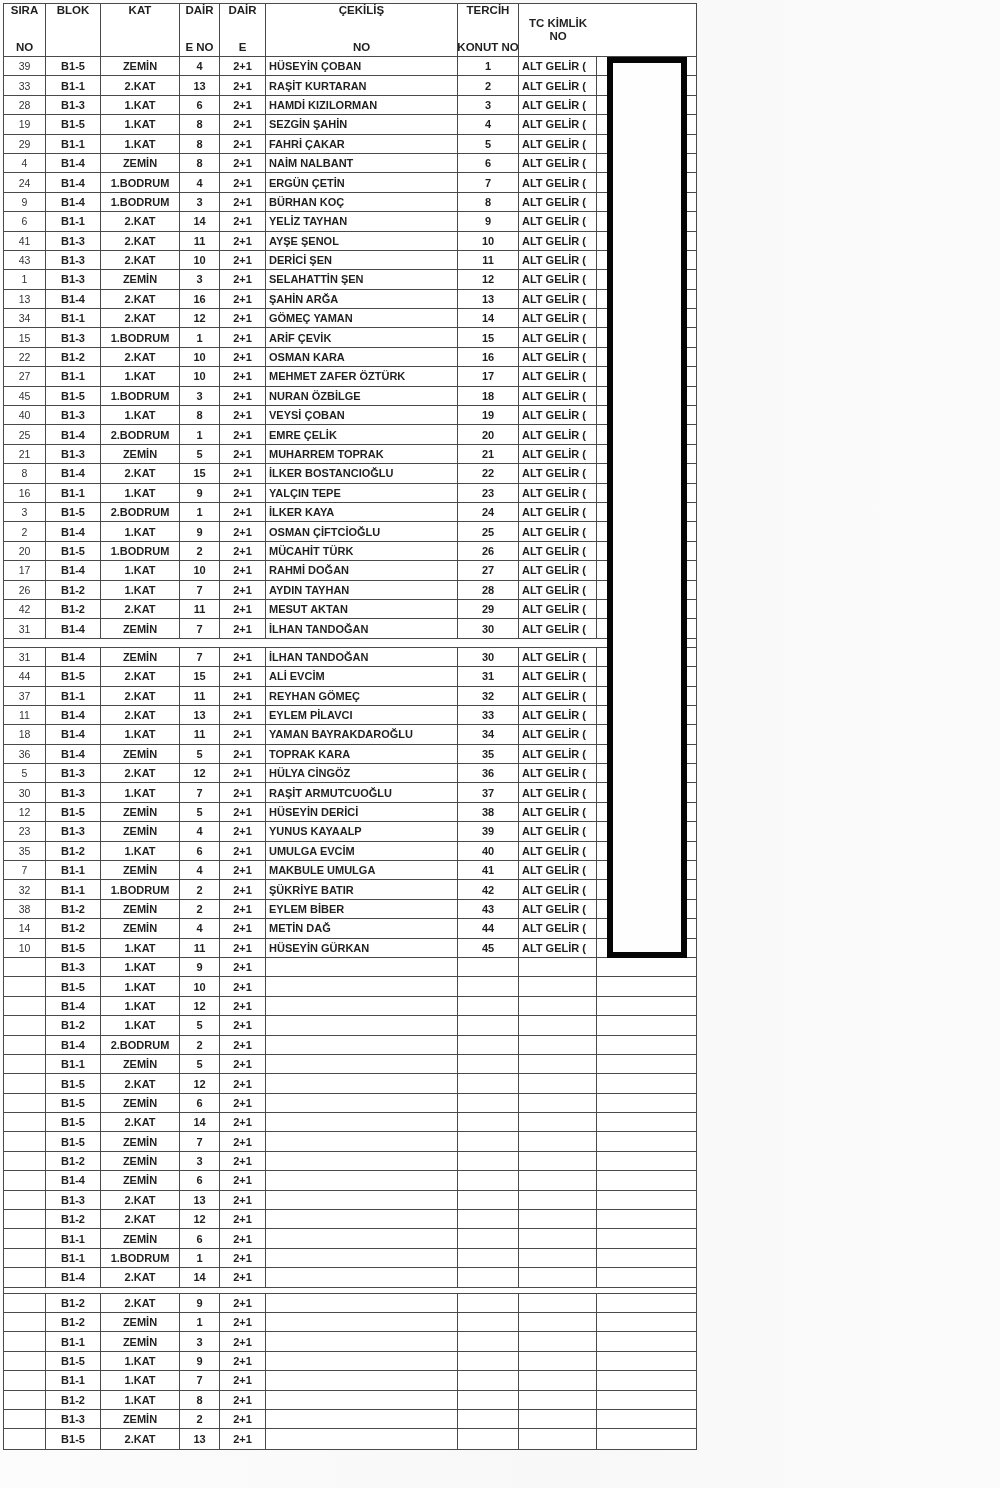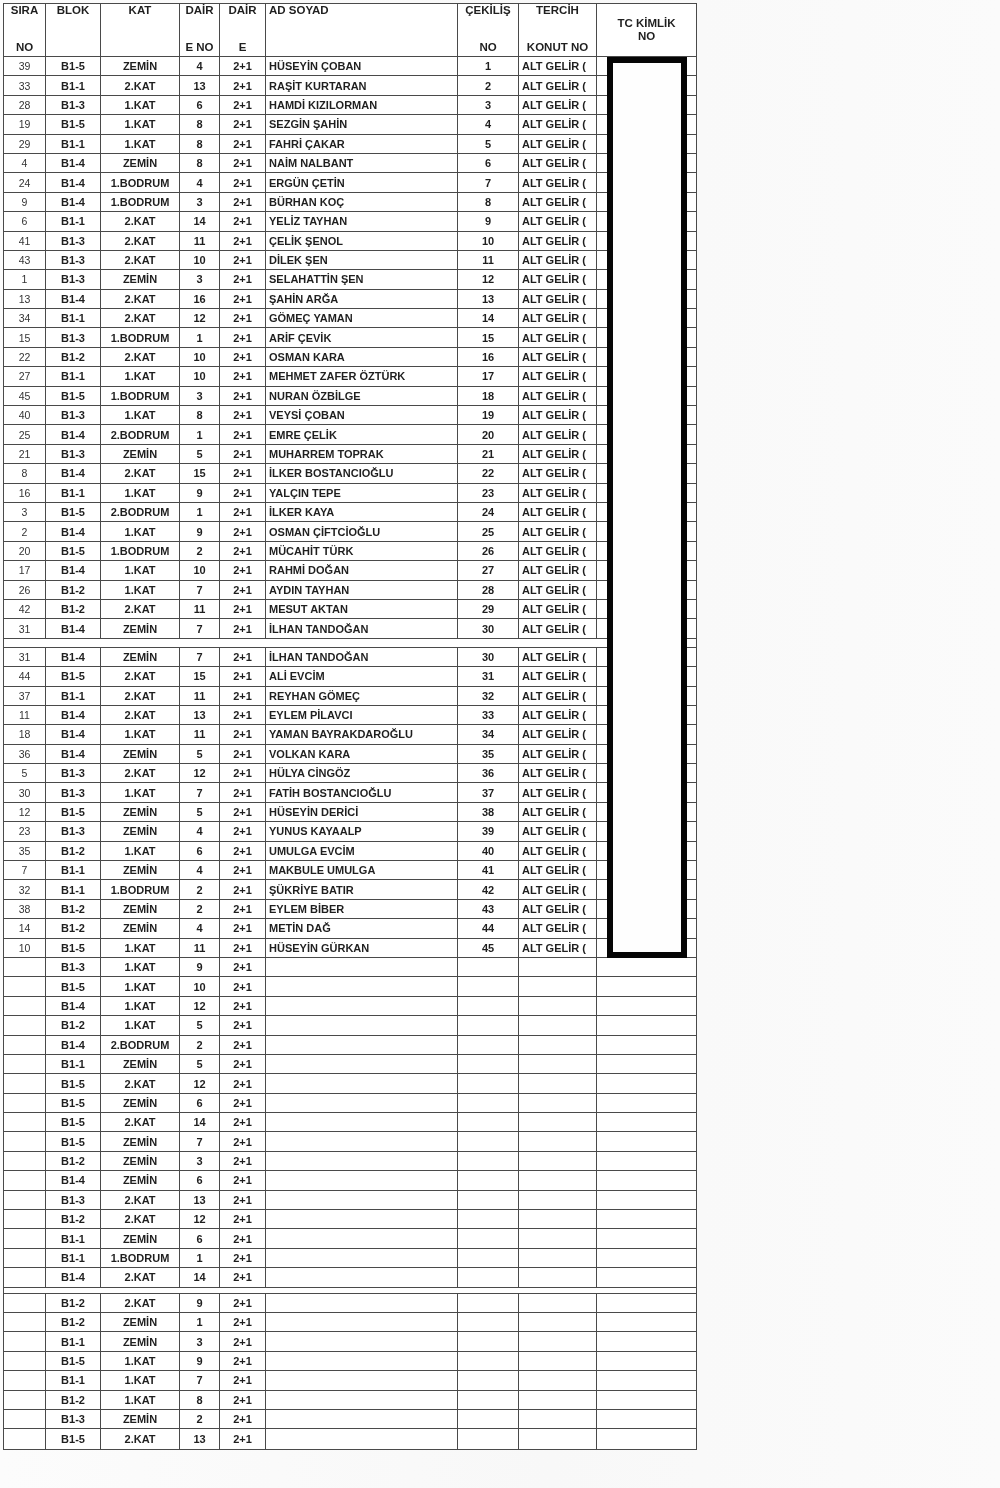--- a/index.html
+++ b/index.html
@@ -85,23 +85,20 @@
           <div>KAT</div>
         </div>
         <div class="hcell col-daire_no">
           <div>DAİR</div>
           <div>E NO</div>
         </div>
         <div class="hcell col-daire">
           <div>DAİR</div>
           <div>E</div>
         </div>
-        <div class="hcell col-ad_soyad">
-          <div>AD SOYAD</div>
-        </div>
         <div class="hcell col-cekilis_no">
           <div>ÇEKİLİŞ</div>
           <div>NO</div>
         </div>
         <div class="hcell col-tercih_konut_no">
           <div>TERCİH</div>
           <div>KONUT NO</div>
         </div>
         <div class="hcell col-tc_kimlik_no">
           <div>TC KİMLİK</div>
@@ -207,32 +204,32 @@
           <div class="cell col-cekilis_no">9</div>
           <div class="cell col-tercih_konut_no">ALT GELİR (</div>
           <div class="cell col-tc_kimlik_no"></div>
         </div>
         <div class="row">
           <div class="cell col-sira">41</div>
           <div class="cell col-blok">B1-3</div>
           <div class="cell col-kat">2.KAT</div>
           <div class="cell col-daire_no">11</div>
           <div class="cell col-daire">2+1</div>
-          <div class="cell col-ad_soyad">ÇELİK ŞENOL</div>
+          <div class="cell col-ad_soyad">AYŞE ŞENOL</div>
           <div class="cell col-cekilis_no">10</div>
           <div class="cell col-tercih_konut_no">ALT GELİR (</div>
           <div class="cell col-tc_kimlik_no"></div>
         </div>
         <div class="row">
           <div class="cell col-sira">43</div>
           <div class="cell col-blok">B1-3</div>
           <div class="cell col-kat">2.KAT</div>
           <div class="cell col-daire_no">10</div>
           <div class="cell col-daire">2+1</div>
-          <div class="cell col-ad_soyad">DİLEK ŞEN</div>
+          <div class="cell col-ad_soyad">DERİCİ ŞEN</div>
           <div class="cell col-cekilis_no">11</div>
           <div class="cell col-tercih_konut_no">ALT GELİR (</div>
           <div class="cell col-tc_kimlik_no"></div>
         </div>
         <div class="row">
           <div class="cell col-sira">1</div>
           <div class="cell col-blok">B1-3</div>
           <div class="cell col-kat">ZEMİN</div>
           <div class="cell col-daire_no">3</div>
           <div class="cell col-daire">2+1</div>
@@ -494,21 +491,21 @@
           <div class="cell col-cekilis_no">34</div>
           <div class="cell col-tercih_konut_no">ALT GELİR (</div>
           <div class="cell col-tc_kimlik_no"></div>
         </div>
         <div class="row">
           <div class="cell col-sira">36</div>
           <div class="cell col-blok">B1-4</div>
           <div class="cell col-kat">ZEMİN</div>
           <div class="cell col-daire_no">5</div>
           <div class="cell col-daire">2+1</div>
-          <div class="cell col-ad_soyad">VOLKAN KARA</div>
+          <div class="cell col-ad_soyad">TOPRAK KARA</div>
           <div class="cell col-cekilis_no">35</div>
           <div class="cell col-tercih_konut_no">ALT GELİR (</div>
           <div class="cell col-tc_kimlik_no"></div>
         </div>
         <div class="row">
           <div class="cell col-sira">5</div>
           <div class="cell col-blok">B1-3</div>
           <div class="cell col-kat">2.KAT</div>
           <div class="cell col-daire_no">12</div>
           <div class="cell col-daire">2+1</div>
@@ -516,21 +513,21 @@
           <div class="cell col-cekilis_no">36</div>
           <div class="cell col-tercih_konut_no">ALT GELİR (</div>
           <div class="cell col-tc_kimlik_no"></div>
         </div>
         <div class="row">
           <div class="cell col-sira">30</div>
           <div class="cell col-blok">B1-3</div>
           <div class="cell col-kat">1.KAT</div>
           <div class="cell col-daire_no">7</div>
           <div class="cell col-daire">2+1</div>
-          <div class="cell col-ad_soyad">FATİH BOSTANCIOĞLU</div>
+          <div class="cell col-ad_soyad">RAŞİT ARMUTCUOĞLU</div>
           <div class="cell col-cekilis_no">37</div>
           <div class="cell col-tercih_konut_no">ALT GELİR (</div>
           <div class="cell col-tc_kimlik_no"></div>
         </div>
         <div class="row">
           <div class="cell col-sira">12</div>
           <div class="cell col-blok">B1-5</div>
           <div class="cell col-kat">ZEMİN</div>
           <div class="cell col-daire_no">5</div>
           <div class="cell col-daire">2+1</div>

